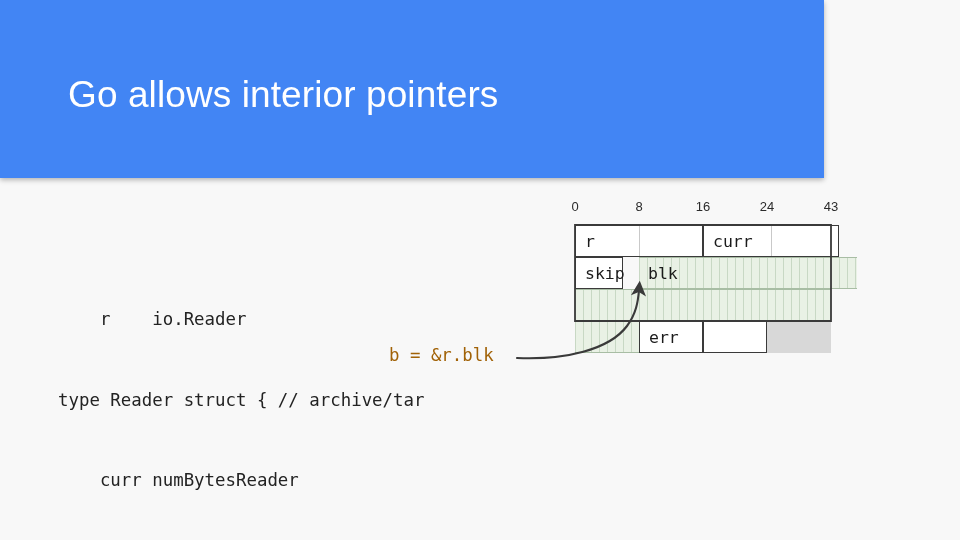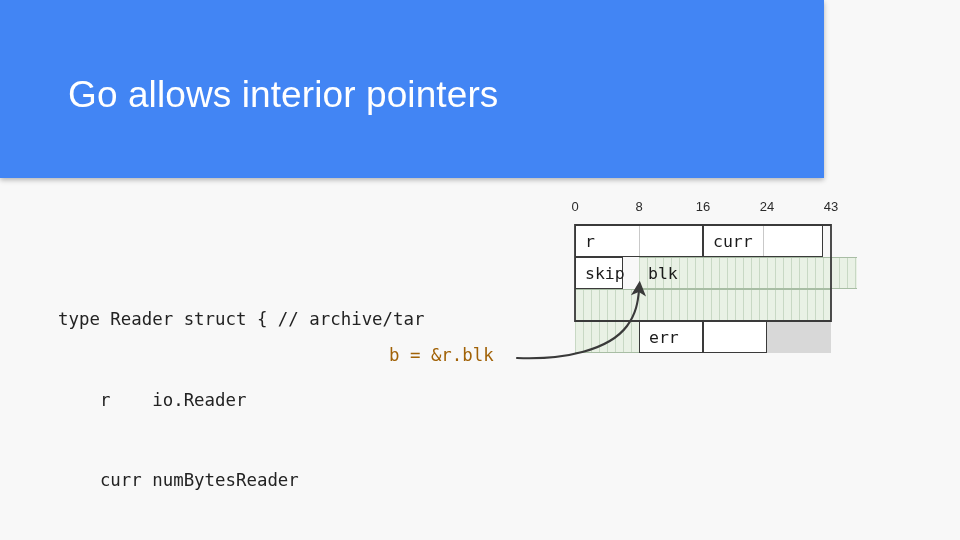--- a/index.html
+++ b/index.html
@@ -170,22 +170,22 @@
 </head>
 <body>
 
 <div id="slide-header">
   <div id="slide-title">Go allows interior pointers</div>
 </div>
 
 <div id="slide-body">
 
   <div id="code-listing">
+    <span class="code-line">    r    io.Reader</span>
     <span class="code-line">type Reader struct { // archive/tar</span>
-    <span class="code-line">    r    io.Reader</span>
     <span class="code-line">    curr numBytesReader</span>
     
     
     
     
     
   </div>
 
   <div id="memory-diagram">
     <div class="ruler" id="diagram-ruler">
@@ -193,21 +193,21 @@
         <div class="ruler-tick" style="left: 64px;">8</div>
         <div class="ruler-tick" style="left: 128px;">16</div>
         <div class="ruler-tick" style="left: 192px;">24</div>
         <div class="ruler-tick" style="left: 256px;">43</div>
       </div>
     <div id="diagram-rows">
         <div class="mem-row" style="top: 0px;">
           <div class="mem-cell cell-split" style="left: 0px; width: 128px; z-index: 2;">
             <span class="cell-label">r</span>
           </div>
-          <div class="mem-cell cell-split" style="left: 128px; width: 120px; z-index: 2;">
+          <div class="mem-cell cell-split" style="left: 128px; width: 136px; z-index: 2;">
             <span class="cell-label">curr</span>
           </div>
         </div>
         <div class="mem-row" style="top: 32px;">
           <div class="mem-cell cell-white" style="left: 0px; width: 48px; z-index: 2;">
             <span class="cell-label">skip</span>
           </div>
           <div class="mem-cell cell-green" style="left: 64px; width: 218px; z-index: 1;">
             <span class="cell-label">blk</span>
           </div>

